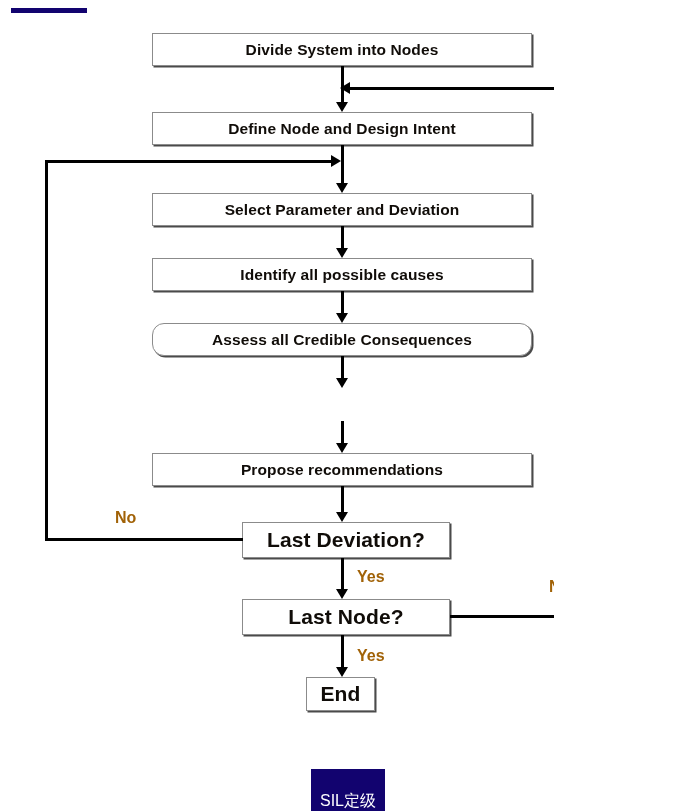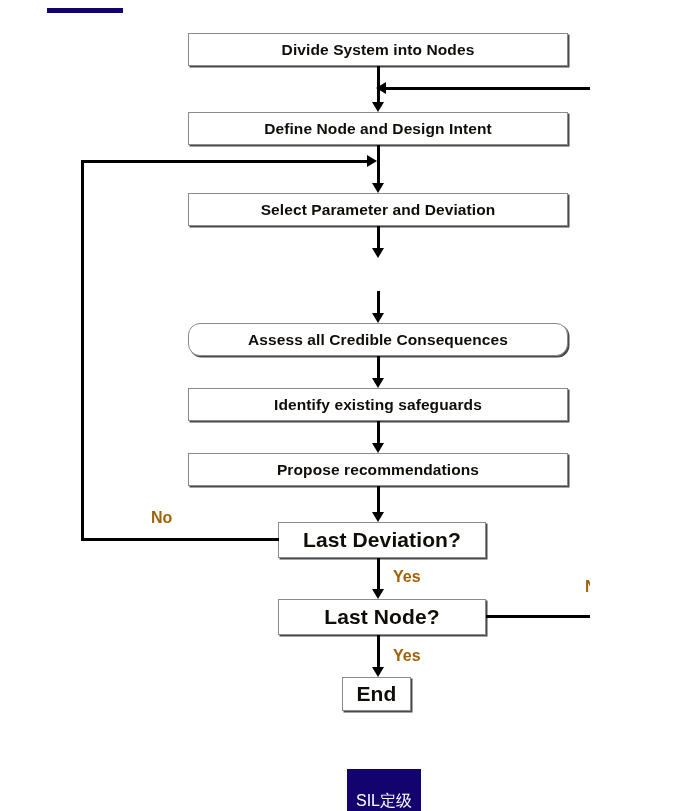--- a/index.html
+++ b/index.html
@@ -9,21 +9,20 @@
   }
   body {
     font-family: "Liberation Sans", "DejaVu Sans", sans-serif;
   }
   #canvas {
     position: relative;
     width: 554px;
     height: 811px;
     background: #ffffff;
     overflow: hidden;
-    margin-left: 36px;
   }
   
   .rule {
     position: absolute;
     background: #12036f;
   }
   .rule-top-left {
     left: 11px;
     top: 8px;
     width: 76px;
@@ -118,24 +117,24 @@
 
   <div class="rule rule-top-left"></div>
   <div class="rule rule-bottom-right"></div>
 
   <div class="node" style="left:152px; top:33px; width:380px; height:33px;">Divide System into Nodes</div>
 
   <div class="node" style="left:152px; top:193px; width:380px; height:33px;">Select Parameter and Deviation</div>
 
   <div class="node" style="left:152px; top:112px; width:380px; height:33px;">Define Node and Design Intent</div>
 
+  <div class="node" style="left:152px; top:258px; width:380px; height:33px;">Identify all possible causes</div>
 
   <div class="node" style="left:152px; top:323px; width:380px; height:33px;border-radius:12px;">Assess all Credible Consequences</div>
 
-  <div class="node" style="left:152px; top:388px; width:380px; height:33px;">Identify existing safeguards</div>
 
   <div class="node" style="left:152px; top:453px; width:380px; height:33px;">Propose recommendations</div>
 
   <div class="node small" style="left:242px; top:522px; width:208px; height:36px;">Last Deviation?</div>
 
   <div class="node small" style="left:242px; top:599px; width:208px; height:36px;">Last Node?</div>
 
   <div class="node small" style="left:306px; top:677px; width:69px; height:34px;">End</div>
 
   <div class="vline" style="left:341px; top:66px; height:38px;"></div>

